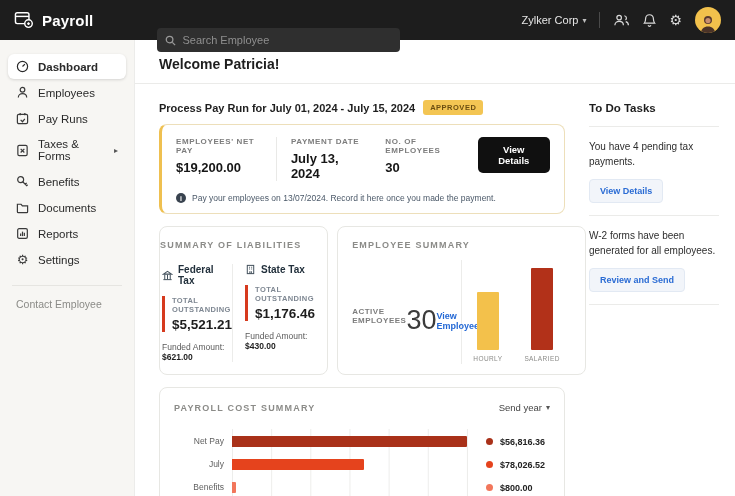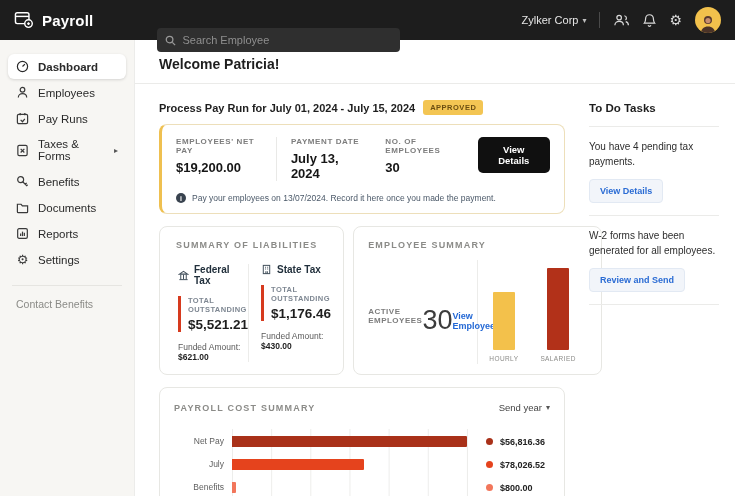--- a/index.html
+++ b/index.html
@@ -51,21 +51,21 @@
   .stat-sep { width:1px; align-self:stretch; background:#e9e9e7; margin:0 14px 0 0; }
   .btn-dark { margin-left:auto; background:#101010; color:#fff; font-size:9.5px; font-weight:bold; border:none; border-radius:5px; padding:7px 12px; cursor:pointer; font-family:inherit; }
   .payrun-note { display:flex; align-items:center; gap:6px; margin-top:12px; font-size:8.5px; color:#4a5868; }
   .info-dot { width:10px; height:10px; border-radius:50%; background:#39434f; color:#fff; font-size:7px; display:flex; align-items:center; justify-content:center; font-weight:bold; flex:0 0 10px; }
 
   
   .cards-row { display:flex; gap:9px; margin-top:12px; }
   .card { border:1px solid #e7e7e3; border-radius:8px; background:#fff; }
   .card-title { font-size:9px; letter-spacing:1.2px; color:#8b8b88; font-weight:bold; }
 
-  .liab-card { width:224px; padding:13px 12px 12px 16px; }
+  .liab-card { width:224px; padding:13px 12px 12px 0; }
   .liab-cols { display:flex; margin-top:14px; }
   .liab-col { flex:1; padding:0 0 0 2px; }
   .liab-col + .liab-col { border-left:1px solid #ececea; padding-left:12px; }
   .liab-name { display:flex; align-items:center; gap:5px; font-size:10px; font-weight:bold; color:#22303c; }
   .outstanding { border-left:3px solid #d63a1e; padding-left:7px; margin-top:10px; }
   .out-label { font-size:7.5px; letter-spacing:.4px; color:#7e8792; font-weight:bold; }
   .out-value { font-size:13.5px; font-weight:bold; margin-top:3px; }
   .funded { font-size:8.5px; color:#5a5a5a; margin-top:10px; }
   .funded b { color:#1e1e1e; }
 
@@ -228,21 +228,21 @@
             <line x1="9" y1="9.8" x2="9" y2="6.2"></line>
         </svg>
       </span>
       <span>Reports</span>
     </div>
     <div class="side-item">
       <span class="side-icon" style="font-size:13px; color:#3a3a3a;">⚙</span>
       <span>Settings</span>
     </div>
     <div class="side-divider"></div>
-    <div class="contact">Contact Benefits</div>
+    <div class="contact">Contact Employee</div>
   </nav>
 
   <main class="main">
     <div class="welcome">Welcome Patricia!</div>
     <div class="main-divider"></div>
 
     <div class="content-cols">
 
       <div class="left-col">
         <div class="payrun-head">

